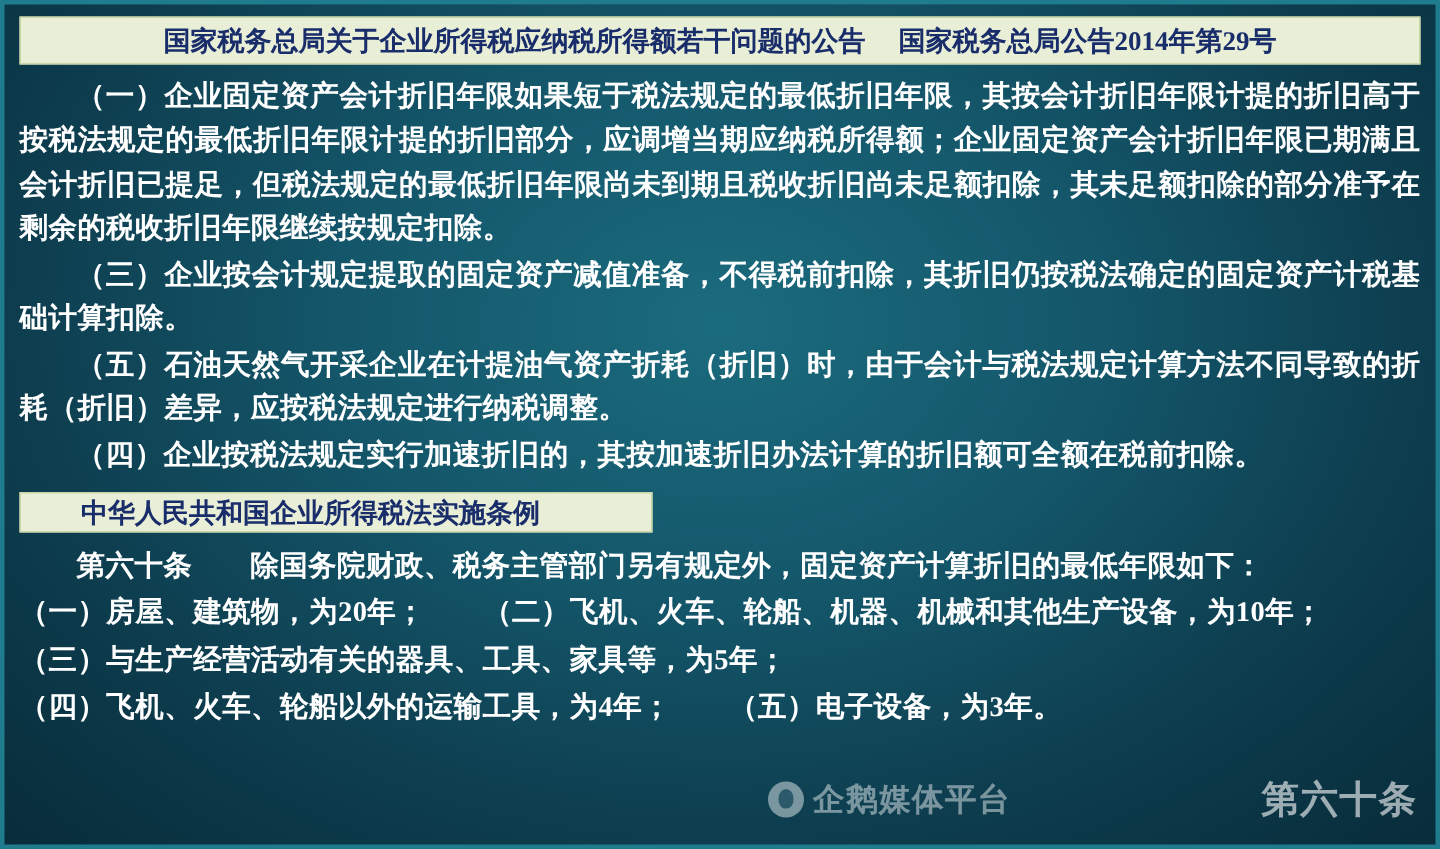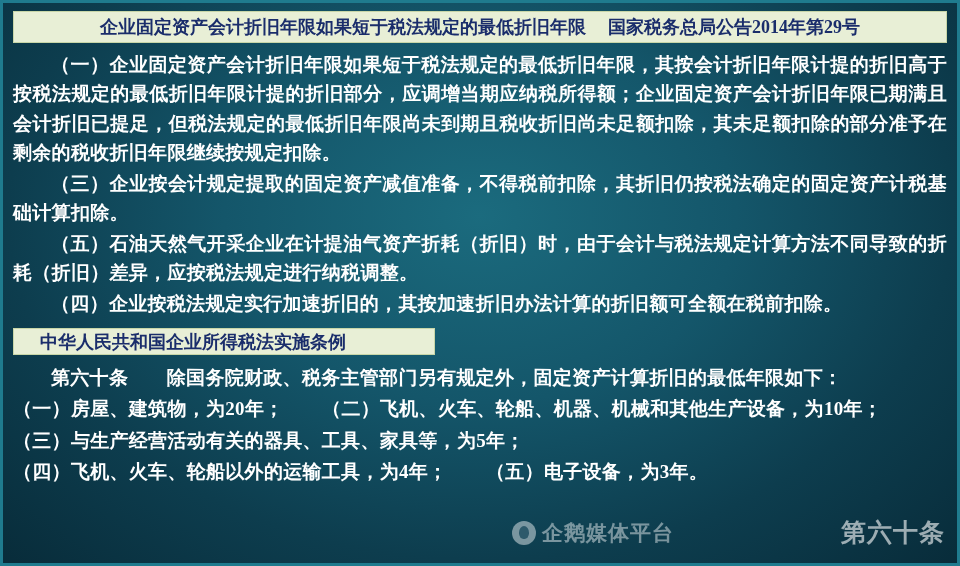--- a/index.html
+++ b/index.html
@@ -70,21 +70,21 @@
   .sub-band {
     margin-top: 10px;
     width: 422px;
     height: 27px;
     line-height: 27px;
     background: #e8efd6;
     border: 1px solid #c8d6a8;
     color: #1a2d6b;
     font-weight: bold;
     font-size: 18px;
-    padding-left: 26px;
+    padding-left: 40px;
     box-sizing: border-box;
     white-space: nowrap;
     overflow: hidden;
   }
 
   .body-block2 {
     margin-top: 8px;
     color: #ffffff;
     font-size: 19px;
     line-height: 1.6;
@@ -133,21 +133,21 @@
     white-space: nowrap;
   }
 </style>
 </head>
 <body>
 
 <div class="slide">
   <div class="slide-inner">
 
     <div class="title-band">
-      <span class="t1">企业固定资产会计折旧年限如果短于税法规定的最低折旧年限</span><span class="t2">国家税务总局公告2014年第29号</span>
+      <span class="t1">国家税务总局关于企业所得税应纳税所得额若干问题的公告</span><span class="t2">国家税务总局公告2014年第29号</span>
     </div>
 
     <div class="body-block">
       <p class="p indent">（一）企业固定资产会计折旧年限如果短于税法规定的最低折旧年限，其按会计折旧年限计提的折旧高于按税法规定的最低折旧年限计提的折旧部分，应调增当期应纳税所得额；企业固定资产会计折旧年限已期满且会计折旧已提足，但税法规定的最低折旧年限尚未到期且税收折旧尚未足额扣除，其未足额扣除的部分准予在剩余的税收折旧年限继续按规定扣除。</p>
       <p class="p indent">（三）企业按会计规定提取的固定资产减值准备，不得税前扣除，其折旧仍按税法确定的固定资产计税基础计算扣除。</p>
       <p class="p indent">（五）石油天然气开采企业在计提油气资产折耗（折旧）时，由于会计与税法规定计算方法不同导致的折耗（折旧）差异，应按税法规定进行纳税调整。</p>
       <p class="p indent">（四）企业按税法规定实行加速折旧的，其按加速折旧办法计算的折旧额可全额在税前扣除。</p>
     </div>
 
     <div class="sub-band">中华人民共和国企业所得税法实施条例</div>

